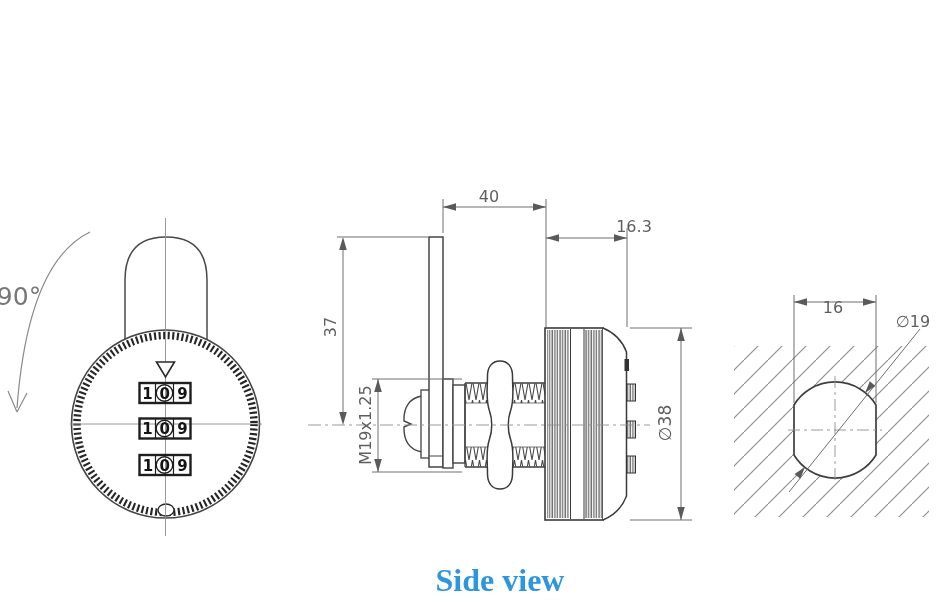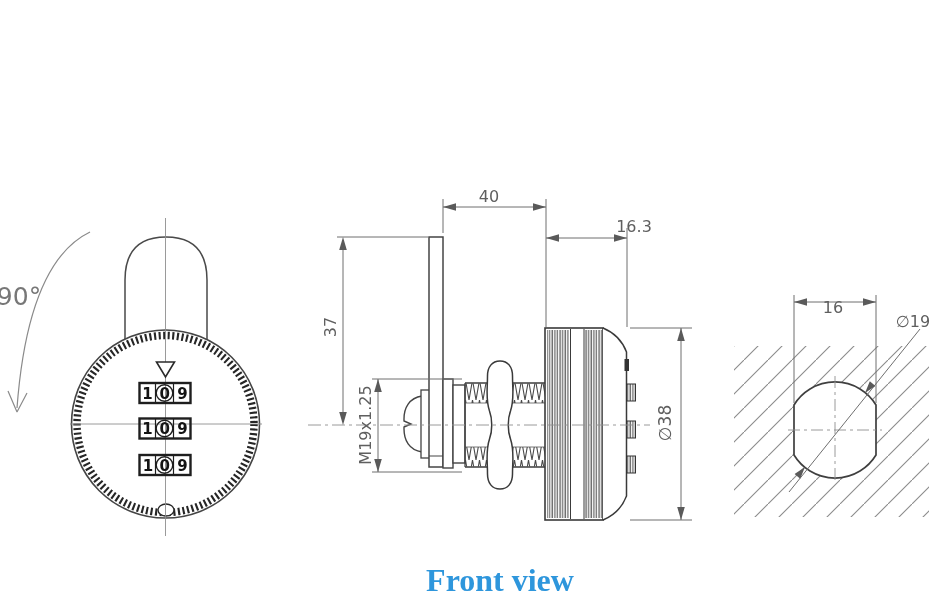--- a/index.html
+++ b/index.html
@@ -183,15 +183,15 @@
 
   <span class="t" style="left:489px;top:196px;">40</span>
   <span class="t" style="left:586px;top:226px;margin-left:48px;">16.3</span>
   <span class="t rot" style="left:330px;top:327px;">37</span>
   <span class="t rot" style="left:365px;top:425px;">M19x1.25</span>
   <span class="t rot" style="left:665px;top:423px;font-size:17px;">∅38</span>
 
   <span class="t" style="left:833px;top:307px;">16</span>
   <span class="t" style="left:913px;top:321px;">∅19</span>
 
-  <p class="view-label" style="left:500px;">Front view</p>
+  <p class="view-label" style="left:500px;">Side view</p>
 
 </div>
 
 </body></html>

